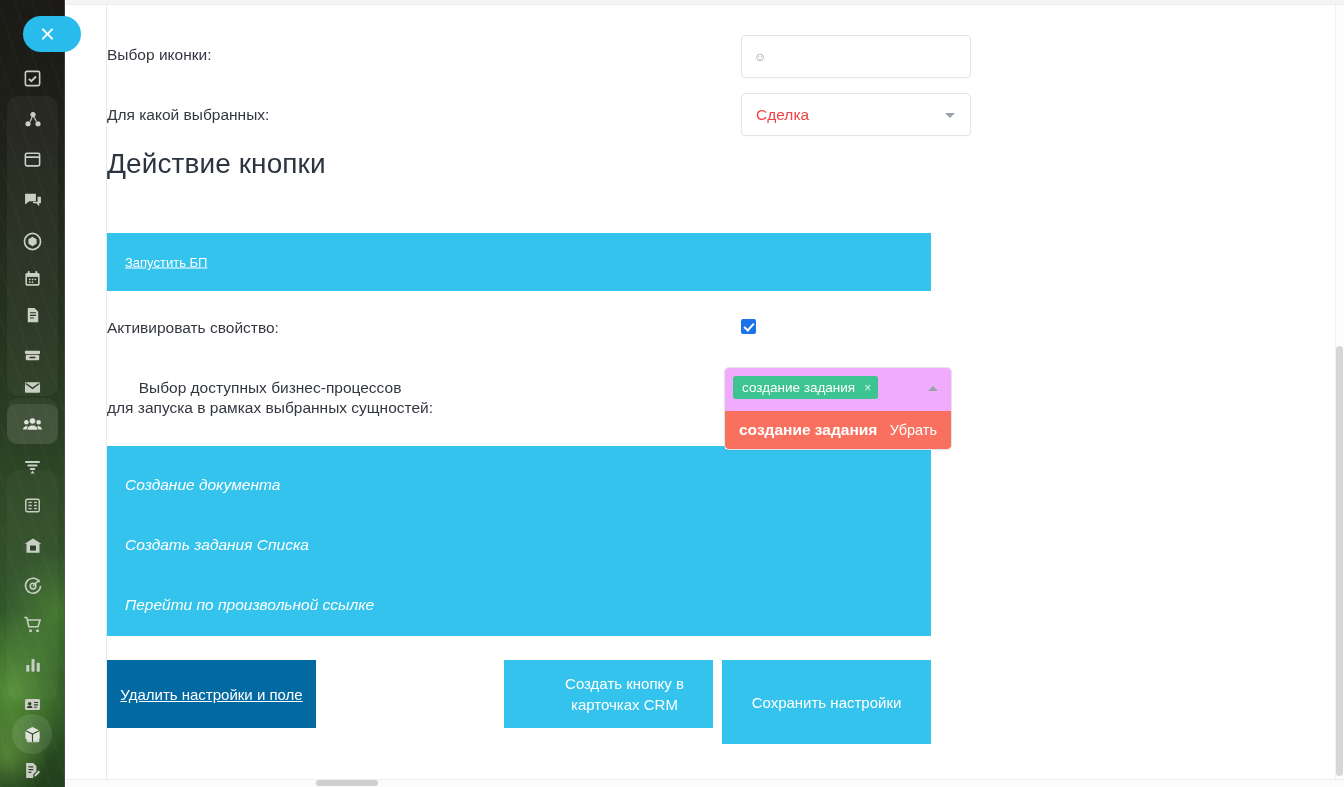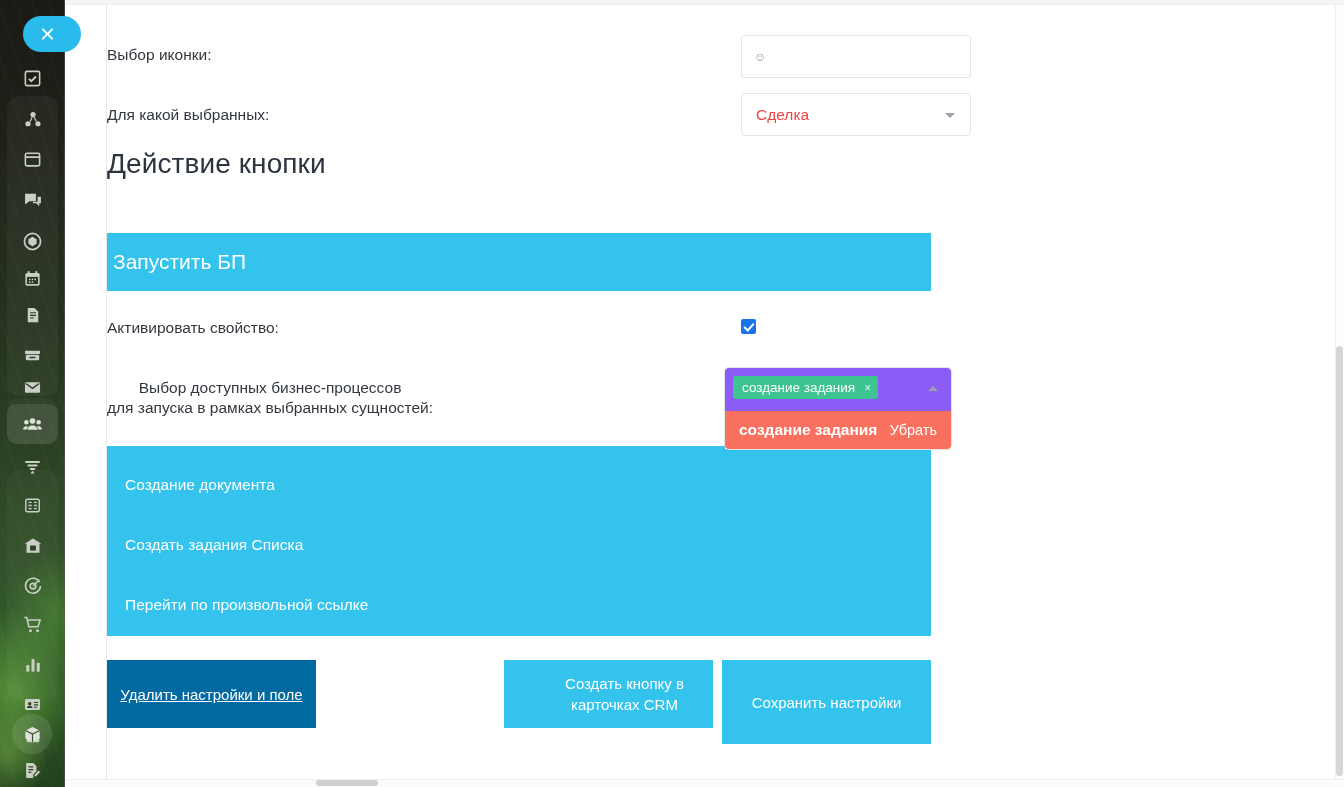--- a/index.html
+++ b/index.html
@@ -173,23 +173,23 @@
     font-size: 28px; color: #2c3440; font-weight: 400;
     letter-spacing: 0.1px;
   }
   .blue-head {
     position: absolute; left: 0;
     width: 824px; height: 58px;
     background: #33c3ec;
     color: #fff;
   }
   .blue-head span {
-    position: absolute; left: 6px; top: 50%;
+    position: absolute; left: 18px; top: 50%;
     transform: translateY(-50%);
-    font-size: 21px; color: #ffffff;
+    font-size: 13px; color: #ffffff; text-decoration: underline;
   }
 
   .blue-group {
     position: absolute;
     left: 0;
     width: 824px;
     background: #33c3ec;
   }
   .blue-group .item {
     position: absolute; left: 18px;
@@ -211,21 +211,21 @@
     border: solid #fff;
     border-width: 0 2px 2px 0;
     transform: rotate(42deg);
   }
 
   
   .multiselect {
     position: absolute;
     left: 617px; top: 362px;
     width: 228px;
-    background: #8b5cf6;
+    background: #f0abfc;
     border: 1px solid #e2e5e9;
     border-radius: 5px;
     z-index: 60;
     box-shadow: 0 1px 2px rgba(0,0,0,0.04);
   }
   .ms-control {
     position: relative;
     height: 43px;
     padding: 8px 30px 8px 8px;
   }
@@ -569,21 +569,21 @@
         <div class="blue-head" style="top:228px;">
           <span>Запустить БП</span>
         </div>
 
         <div class="lbl" style="top:313px;">Активировать свойство:</div>
         <div class="chk" style="top:314px;"></div>
 
         <div class="lbl" style="top:373px;">Выбор доступных бизнес-процессов
 для запуска в рамках выбранных сущностей:</div>
 
-        <div class="blue-group" style="top:441px;height:190px;">
+        <div class="blue-group" style="top:441px;height:190px;font-style:italic;">
           <div class="item" style="top:30px;">Создание документа</div>
           <div class="item" style="top:90px;">Создать задания Списка</div>
           <div class="item" style="top:150px;">Перейти по произвольной ссылке</div>
         </div>
 
         <div class="multiselect">
           <div class="ms-control">
             <span class="chip">
               <span>создание задания</span>
               <span class="chip-x">×</span>

